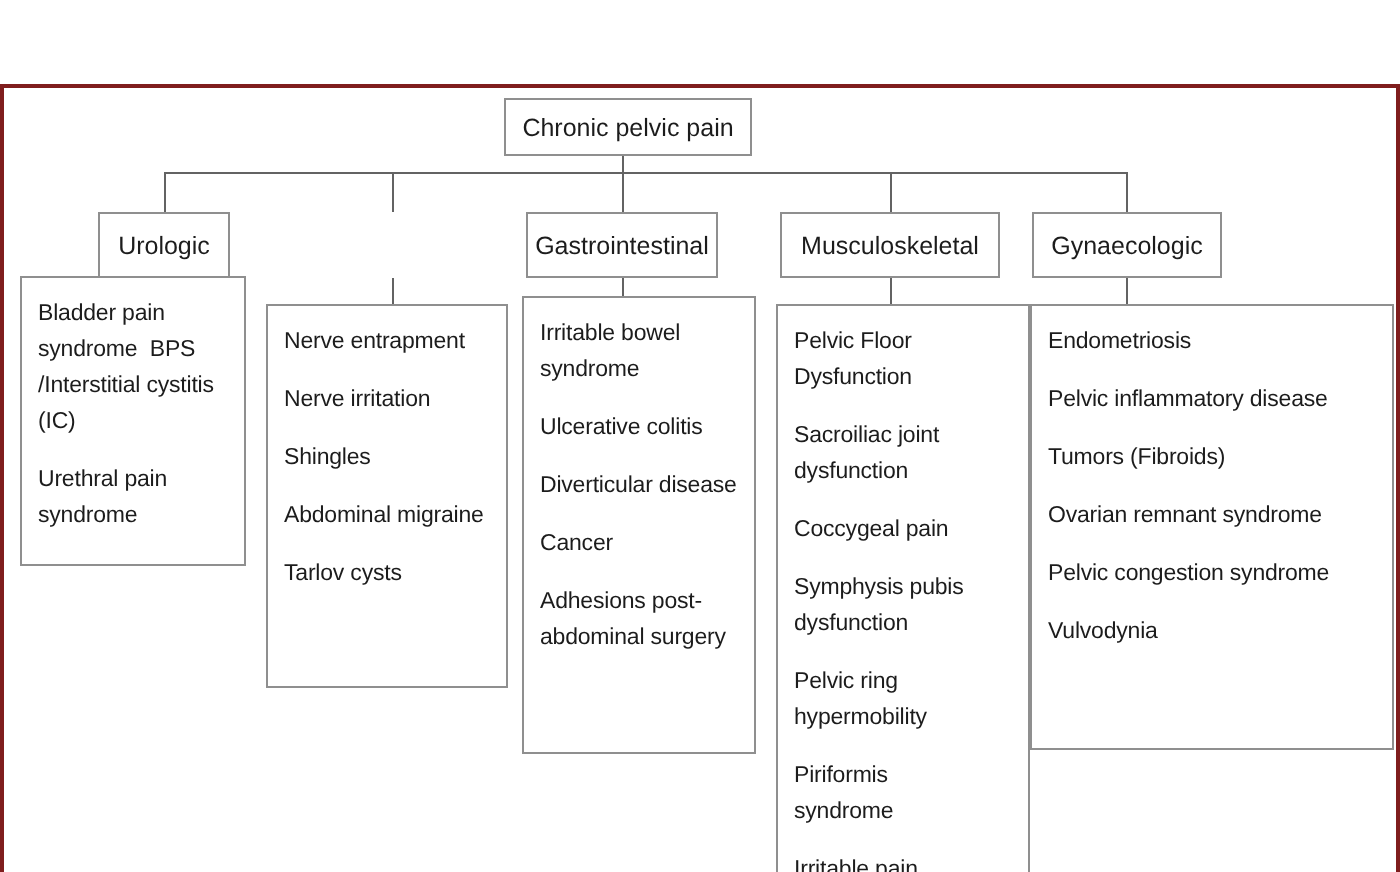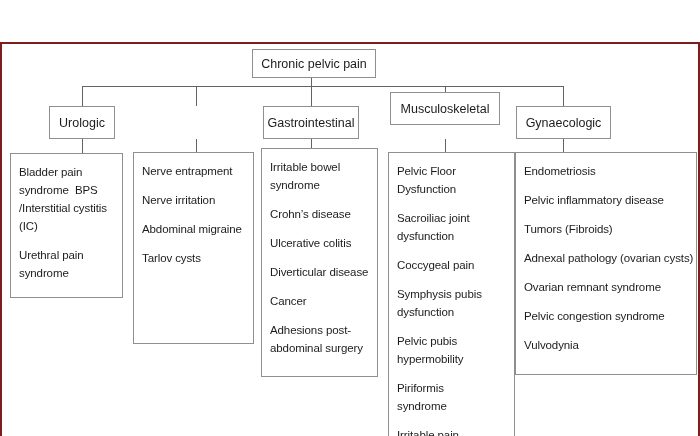--- a/index.html
+++ b/index.html
@@ -55,32 +55,32 @@
   #d0 { left:80px;  top:43px; height:19px; }
   #d1 { left:194px; top:43px; height:19px; }
   #d2 { left:309px; top:43px; height:19px; }
   #d3 { left:443px; top:43px; height:19px; }
   #d4 { left:561px; top:43px; height:19px; }
 
   
   #cat0 { left:47px;  top:62px; width:66px;  height:33px; }
   #cat1 { left:155px; top:62px; width:78px;  height:33px; }
   #cat2 { left:261px; top:62px; width:96px;  height:33px; }
-  #cat3 { left:388px; top:48px; width:110px; height:33px; }
+  #cat3 { left:388px; top:62px; width:110px; height:33px; }
   #cat4 { left:514px; top:62px; width:95px;  height:33px; }
 
   
   #e0 { left:80px;  top:95px; height:14px; }
   #e1 { left:194px; top:95px; height:13px; }
   #e2 { left:309px; top:95px; height:9px;  }
   #e3 { left:443px; top:95px; height:13px; }
   #e4 { left:561px; top:95px; height:13px; }
 
   
-  #list0 { left:8px;   top:109px; width:113px; height:145px; }
+  #list0 { left:8px;   top:94px; width:113px; height:145px; }
   #list1 { left:131px; top:108px; width:121px; height:192px; }
   #list2 { left:259px; top:104px; width:117px; height:229px; }
   #list3 { left:386px; top:108px; width:127px; height:320px; }
   #list4 { left:513px; top:108px; width:182px; height:223px; }
 </style>
 </head>
 <body>
 
 <div id="canvas">
 
@@ -120,54 +120,53 @@
 syndrome  BPS
 /Interstitial cystitis
 (IC)</p>
     <p class="list-item">Urethral pain
 syndrome</p>
   </div>
 
   <div id="list1" class="box list-box">
     <p class="list-item">Nerve entrapment</p>
     <p class="list-item">Nerve irritation</p>
+    <p class="list-item">Shingles</p>
     <p class="list-item">Abdominal migraine</p>
     <p class="list-item">Tarlov cysts</p>
   </div>
 
   <div id="list2" class="box list-box">
     <p class="list-item">Irritable bowel
 syndrome</p>
-    <p class="list-item">Crohn’s disease</p>
     <p class="list-item">Ulcerative colitis</p>
     <p class="list-item">Diverticular disease</p>
     <p class="list-item">Cancer</p>
     <p class="list-item">Adhesions post-
 abdominal surgery</p>
   </div>
 
   <div id="list3" class="box list-box">
     <p class="list-item">Pelvic Floor
 Dysfunction</p>
     <p class="list-item">Sacroiliac joint
 dysfunction</p>
     <p class="list-item">Coccygeal pain</p>
     <p class="list-item">Symphysis pubis
 dysfunction</p>
-    <p class="list-item">Pelvic pubis
+    <p class="list-item">Pelvic ring
 hypermobility</p>
     <p class="list-item">Piriformis
 syndrome</p>
     <p class="list-item">Irritable pain</p>
     <p class="list-item">Fibromyalgia</p>
   </div>
 
   <div id="list4" class="box list-box">
     <p class="list-item">Endometriosis</p>
     <p class="list-item">Pelvic inflammatory disease</p>
     <p class="list-item">Tumors (Fibroids)</p>
-    <p class="list-item">Adnexal pathology (ovarian cysts)</p>
     <p class="list-item">Ovarian remnant syndrome</p>
     <p class="list-item">Pelvic congestion syndrome</p>
     <p class="list-item">Vulvodynia</p>
   </div>
 
 </div>
 
 </body></html>

